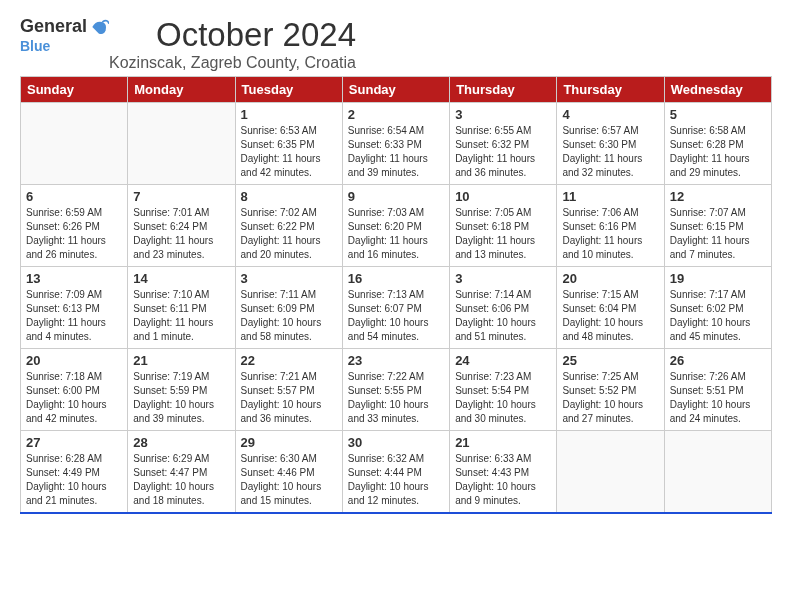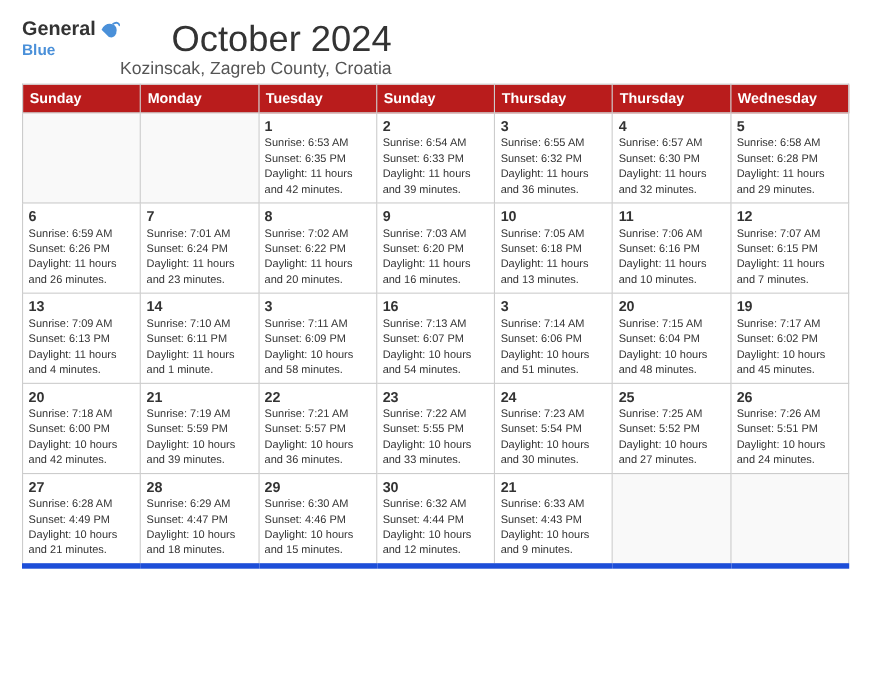--- a/index.html
+++ b/index.html
@@ -13,21 +13,21 @@
     .logo-icon { width: 20px; height: 20px; margin-left: 2px; }
     .title-section { text-align: right; }
     .month-title { font-size: 33px; color: #333; font-weight: normal; }
     .location { font-size: 16px; color: #555; }
     table { width: 100%; border-collapse: collapse; }
     th { background: #b91c1c; color: white; text-align: left; padding: 5px 6px; font-size: 13px; font-weight: bold; border: 1px solid #ccc; }
     td { vertical-align: top; border: 1px solid #ccc; padding: 4px 5px; font-size: 11px; color: #333; min-height: 70px; width: 14.28%; }
     .day-num { font-size: 13px; font-weight: bold; display: block; margin-bottom: 2px; }
     .day-info { font-size: 10px; line-height: 1.4; }
     .empty { background: #f9f9f9; }
-    tr:last-child td { border-bottom: 5px solid #1d4ed8; }
+    tr:last-child td { border-bottom: 2px solid #1d4ed8; }
   </style>
 </head>
 <body>
 
 <div class="container">
   <div class="header-top">
     <div class="logo">
       <div class="logo-text">
         <span class="logo-general">General</span>
         <svg class="logo-icon" viewBox="0 0 24 24" xmlns="http://www.w3.org/2000/svg">

